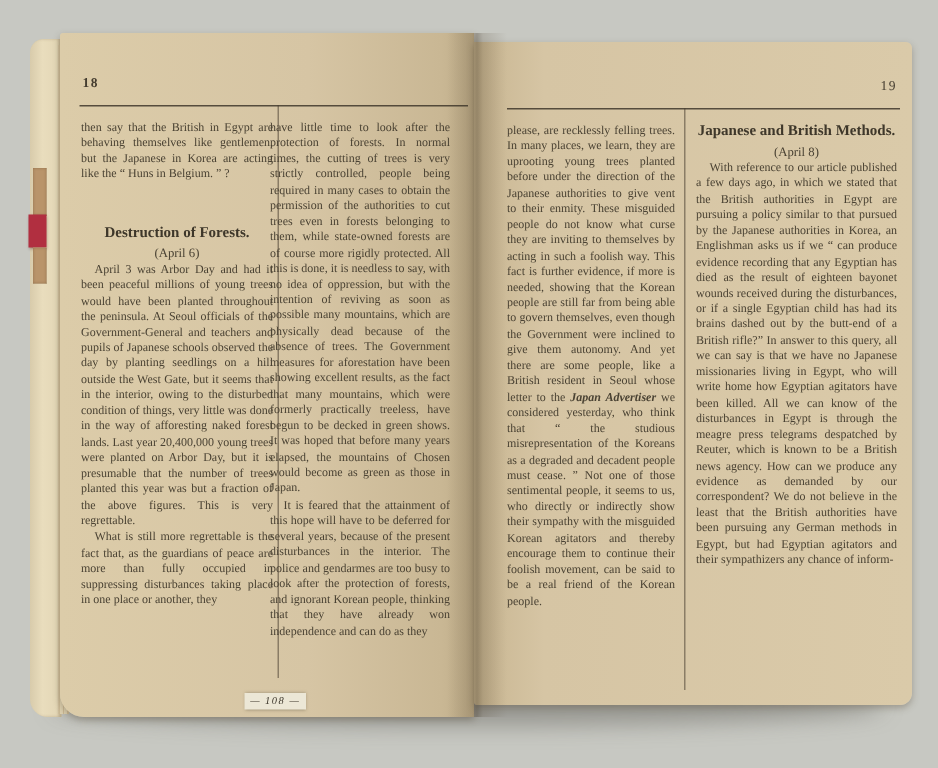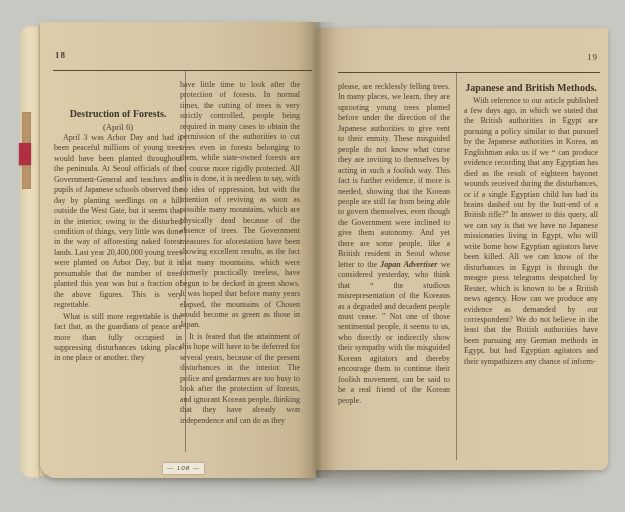--- a/index.html
+++ b/index.html
@@ -88,20 +88,21 @@
 
   <div class="page left"></div>
   <div class="page right"></div>
   <div class="gutter"></div>
 
   <div class="pageno" style="left:55px;top:50px;font-weight:bold;">18</div>
   <div class="rule" style="left:53px;top:70px;width:259px;"></div>
   <div class="vdivider" style="left:185px;top:70px;height:382px;"></div>
 
   <div class="col" style="left:54px;top:80px;width:128px;">
+    <p>then say that the British in Egypt are behaving themselves like gentlemen, but the Japanese in Korea are acting like the “ Huns in Belgium. ” ?</p>
     <p class="heading gap-top">Destruction of Forests.</p>
     <p class="date">(April 6)</p>
     <p class="indent">April 3 was Arbor Day and had it been peaceful millions of young trees would have been planted throughout the peninsula. At Seoul officials of the Government-General and teachers and pupils of Japanese schools observed the day by planting seedlings on a hill outside the West Gate, but it seems that in the interior, owing to the disturbed condition of things, very little was done in the way of afforesting naked forest lands. Last year 20,400,000 young trees were planted on Arbor Day, but it is presumable that the number of trees planted this year was but a fraction of the above figures. This is very regrettable.</p>
     <p class="indent">What is still more regrettable is the fact that, as the guardians of peace are more than fully occupied in suppressing disturbances taking place in one place or another, they</p>
   </div>
 
   <div class="col" style="left:180px;top:80px;width:120px;">
     <p>have little time to look after the protection of forests. In normal times, the cutting of trees is very strictly controlled, people being required in many cases to obtain the permission of the authorities to cut trees even in forests belonging to them, while state-owned forests are of course more rigidly protected. All this is done, it is needless to say, with no idea of oppression, but with the intention of reviving as soon as possible many mountains, which are physically dead because of the absence of trees. The Government measures for aforestation have been showing excellent results, as the fact that many mountains, which were formerly practically treeless, have begun to be decked in green shows. It was hoped that before many years elapsed, the mountains of Chosen would become as green as those in Japan.</p>
     <p class="indent">It is feared that the attainment of this hope will have to be deferred for several years, because of the present disturbances in the interior. The police and gendarmes are too busy to look after the protection of forests, and ignorant Korean people, thinking that they have already won independence and can do as they</p>
   </div>
@@ -113,17 +114,18 @@
   <div class="pageno" style="left:440px;top:52px;width:158px;text-align:right;">19</div>
   <div class="rule" style="left:338px;top:72px;width:262px;"></div>
   <div class="vdivider" style="left:456px;top:72px;height:388px;"></div>
 
   <div class="col" style="left:338px;top:82px;width:112px;">
     <p><span>please, are recklessly felling trees. In many places, we learn, they are uprooting young trees planted before under the direction of the Japanese authorities to give vent to their enmity. These misguided people do not know what curse they are inviting to themselves by acting in such a foolish way. This fact is further evidence, if more is needed, showing that the Korean people are still far from being able to govern themselves, even though the Government were inclined to give them autonomy. And yet there are some people, like a British resident in Seoul whose letter to the </span><span class="italic">Japan Advertiser</span><span> we considered yesterday, who think that “ the studious misrepresentation of the Koreans as a degraded and decadent people must cease. ” Not one of those sentimental people, it seems to us, who directly or indirectly show their sympathy with the misguided Korean agitators and thereby encourage them to continue their foolish movement, can be said to be a real friend of the Korean people.</span></p>
   </div>
 
   <div class="col" style="left:464px;top:82px;width:134px;">
     <p class="heading">Japanese and British Methods.</p>
+    <p class="date">(April 8)</p>
     <p class="indent">With reference to our article published a few days ago, in which we stated that the British authorities in Egypt are pursuing a policy similar to that pursued by the Japanese authorities in Korea, an Englishman asks us if we “ can produce evidence recording that any Egyptian has died as the result of eighteen bayonet wounds received during the disturbances, or if a single Egyptian child has had its brains dashed out by the butt-end of a British rifle?” In answer to this query, all we can say is that we have no Japanese missionaries living in Egypt, who will write home how Egyptian agitators have been killed. All we can know of the disturbances in Egypt is through the meagre press telegrams despatched by Reuter, which is known to be a British news agency. How can we produce any evidence as demanded by our correspondent? We do not believe in the least that the British authorities have been pursuing any German methods in Egypt, but had Egyptian agitators and their sympathizers any chance of inform-</p>
   </div>
 
 
 </div>
 
 </body></html>

